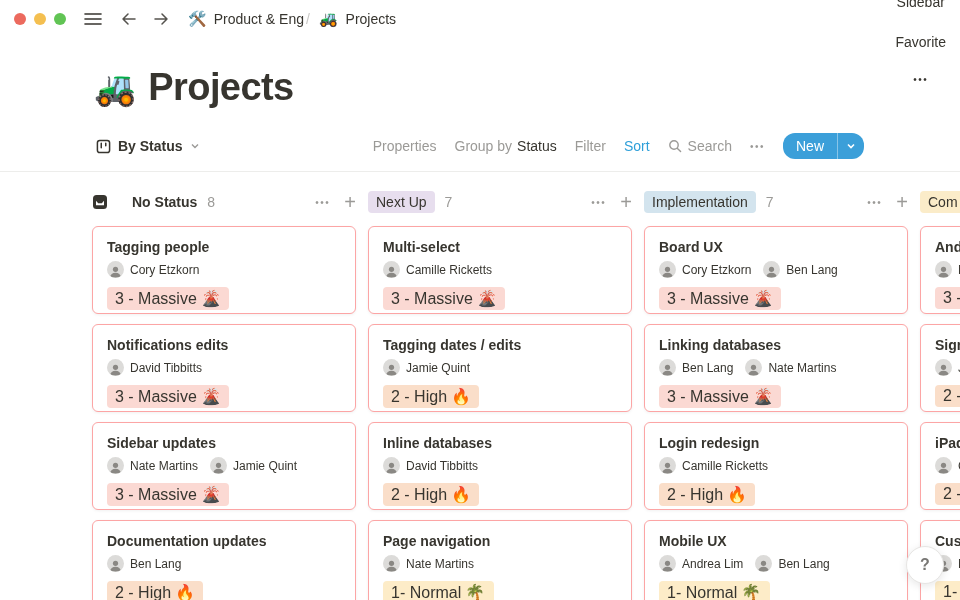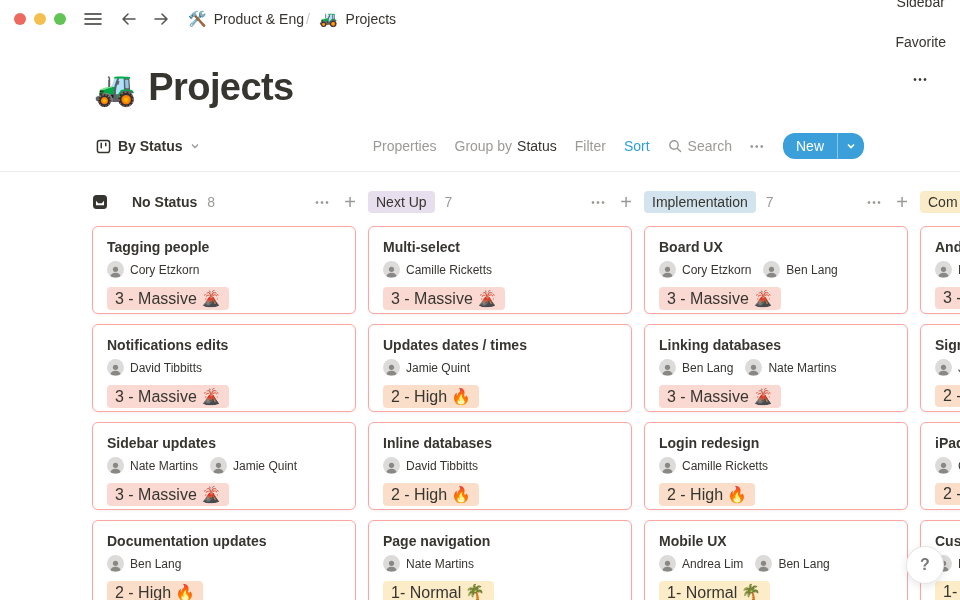--- a/index.html
+++ b/index.html
@@ -266,21 +266,21 @@
                   <circle cx="6" cy="4" r="2.4" fill="#8a8884"></circle>
                   <path d="M1.1 11.5 a4.9 4.4 0 0 1 9.8 0 Z" fill="#8a8884"></path>
                 </svg>
               </span>
             <span>Camille Ricketts</span>
           </span>
         </div>
         <span class="pill" style="background:#fbd9d3">3 - Massive 🌋</span>
       </div>
       <div class="card">
-        <div class="card-title">Updates dates / times</div>
+        <div class="card-title">Tagging dates / edits</div>
         <div class="card-assignees">
 
           <span class="assignee">
             <span class="avatar">
                 <svg width="13" height="13" viewBox="0 0 12 12">
                   <circle cx="6" cy="4" r="2.4" fill="#8a8884"></circle>
                   <path d="M1.1 11.5 a4.9 4.4 0 0 1 9.8 0 Z" fill="#8a8884"></path>
                 </svg>
               </span>
             <span>Jamie Quint</span>

